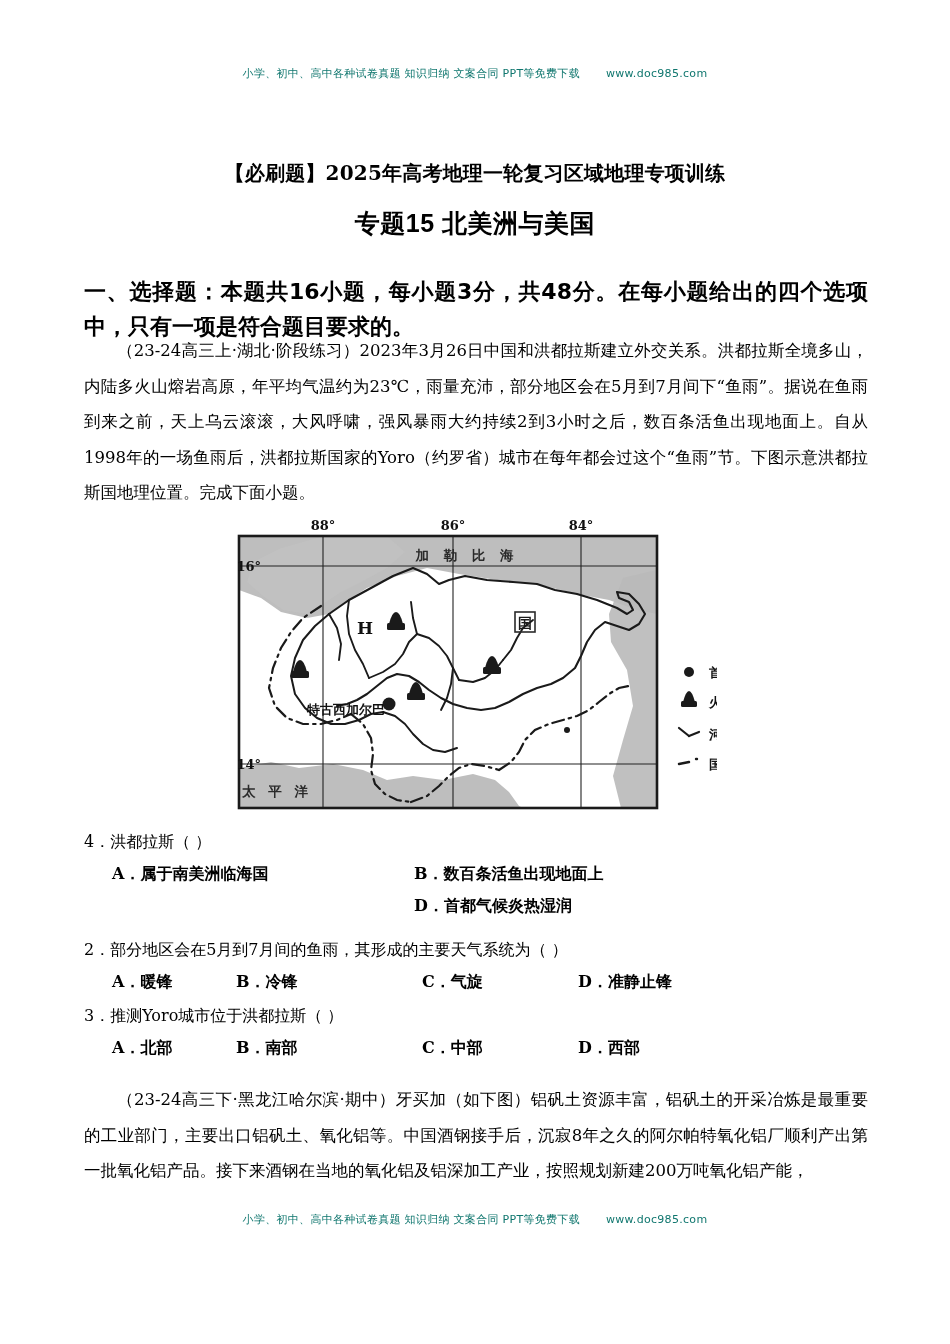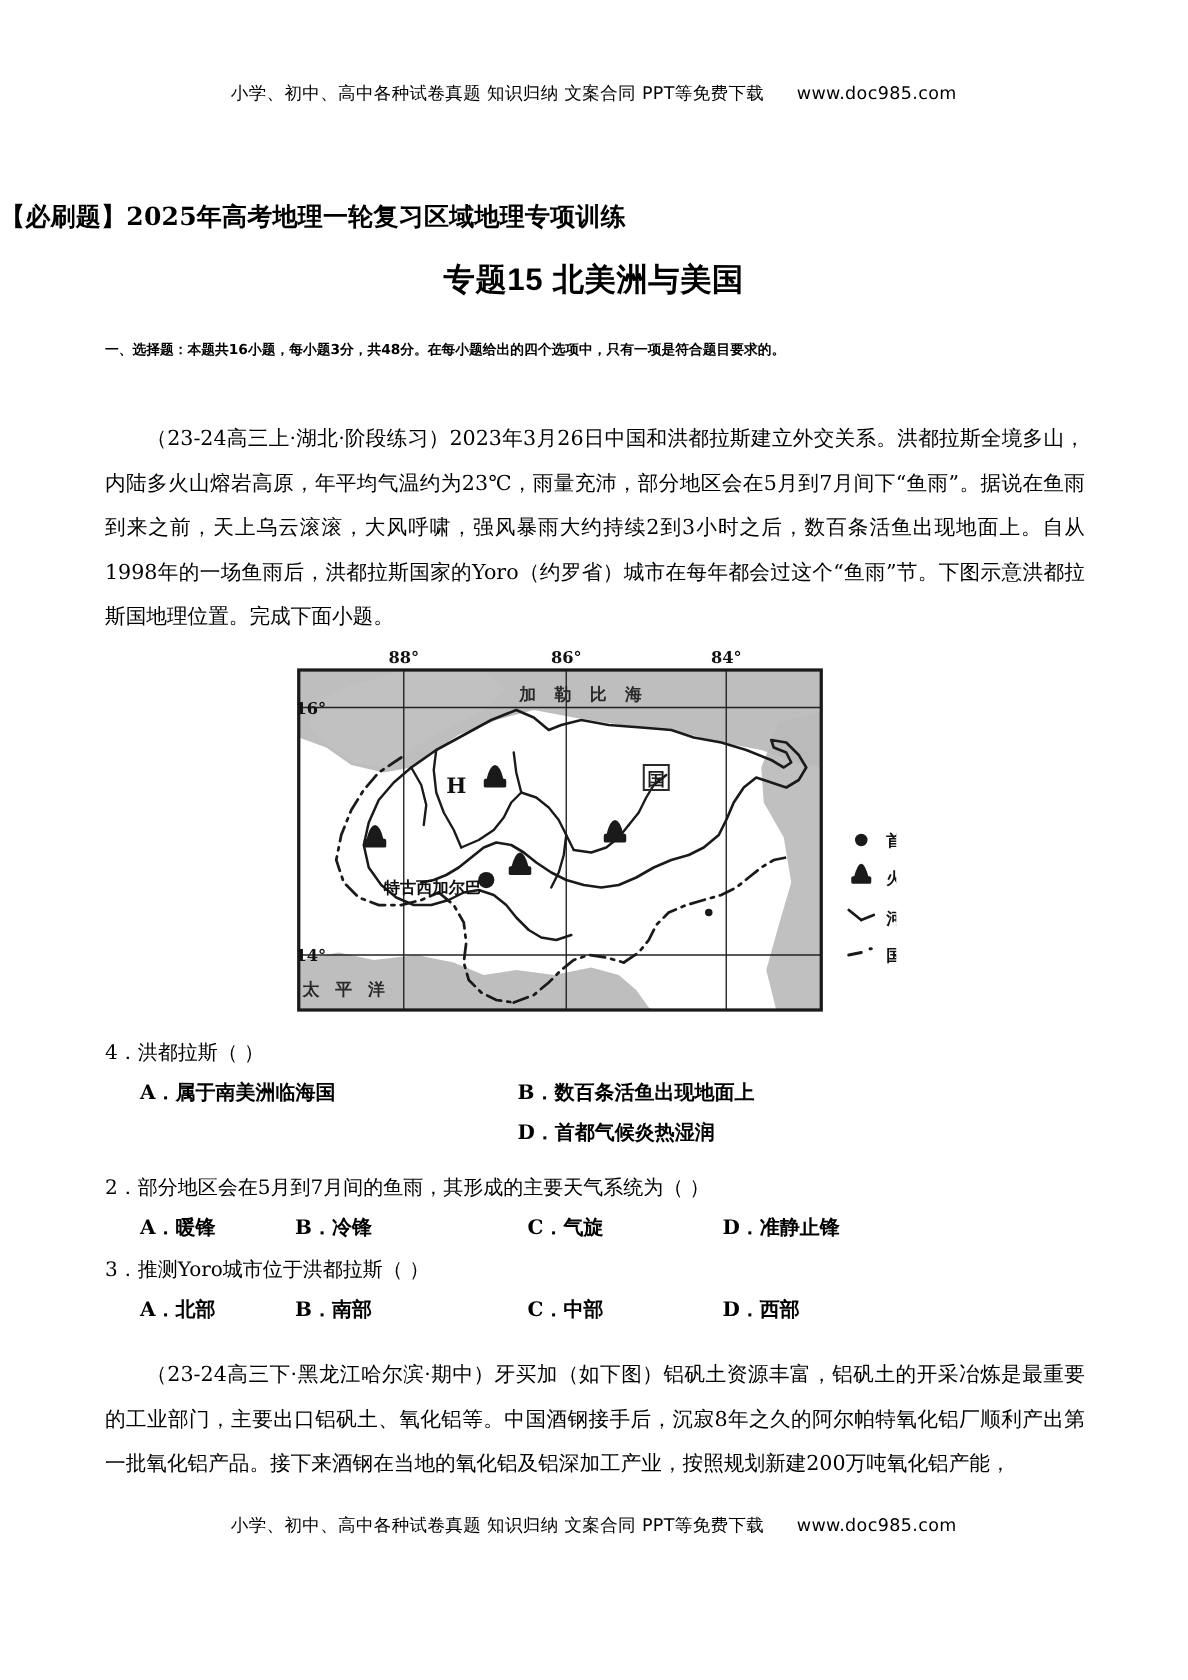--- a/index.html
+++ b/index.html
@@ -11,51 +11,52 @@
     position:relative;
     overflow:hidden;
   }
   .page{position:absolute;left:0;top:0;width:950px;height:1344px;}
 
   
   .runhead, .runfoot{
     position:absolute;left:0;width:950px;
     text-align:center;
     font-family:"DejaVu Sans","Liberation Sans",sans-serif;
-    font-size:14px;
-    color:#000000;
+    font-size:11px;
+    color:#0f766e;
     letter-spacing:.3px;
     white-space:nowrap;
   }
   .runhead{top:66px;}
   .runfoot{top:1212px;}
   .runhead .url,.runfoot .url{margin-left:26px;font-family:"DejaVu Sans","Liberation Sans",sans-serif;}
 
   
   .title1{
     position:absolute;left:0;top:160px;width:950px;
+    text-align:center;
     font-size:20px;font-weight:bold;
     font-family:"DejaVu Serif","Liberation Serif",serif;
     letter-spacing:.2px;
   }
   .title2{
     position:absolute;left:0;top:207px;width:950px;
     text-align:center;
     font-size:25px;font-weight:bold;
     font-family:Liberation Sans, sans-serif;
     letter-spacing:.5px;
   }
 
   
   .col{position:absolute;left:84px;width:784px;}
 
   .sec-head{
-    top:262px;
+    top:274px;
     font-family:"DejaVu Sans","Liberation Sans",sans-serif;
-    font-size:11px;font-weight:bold;
+    font-size:22px;font-weight:bold;
     line-height:35px;
     text-align:justify;
   }
 
   .passage{
     font-family:"DejaVu Serif","Liberation Serif",serif;
     font-size:16.5px;
     line-height:35.5px;
     text-align:justify;
     text-indent:2em;

